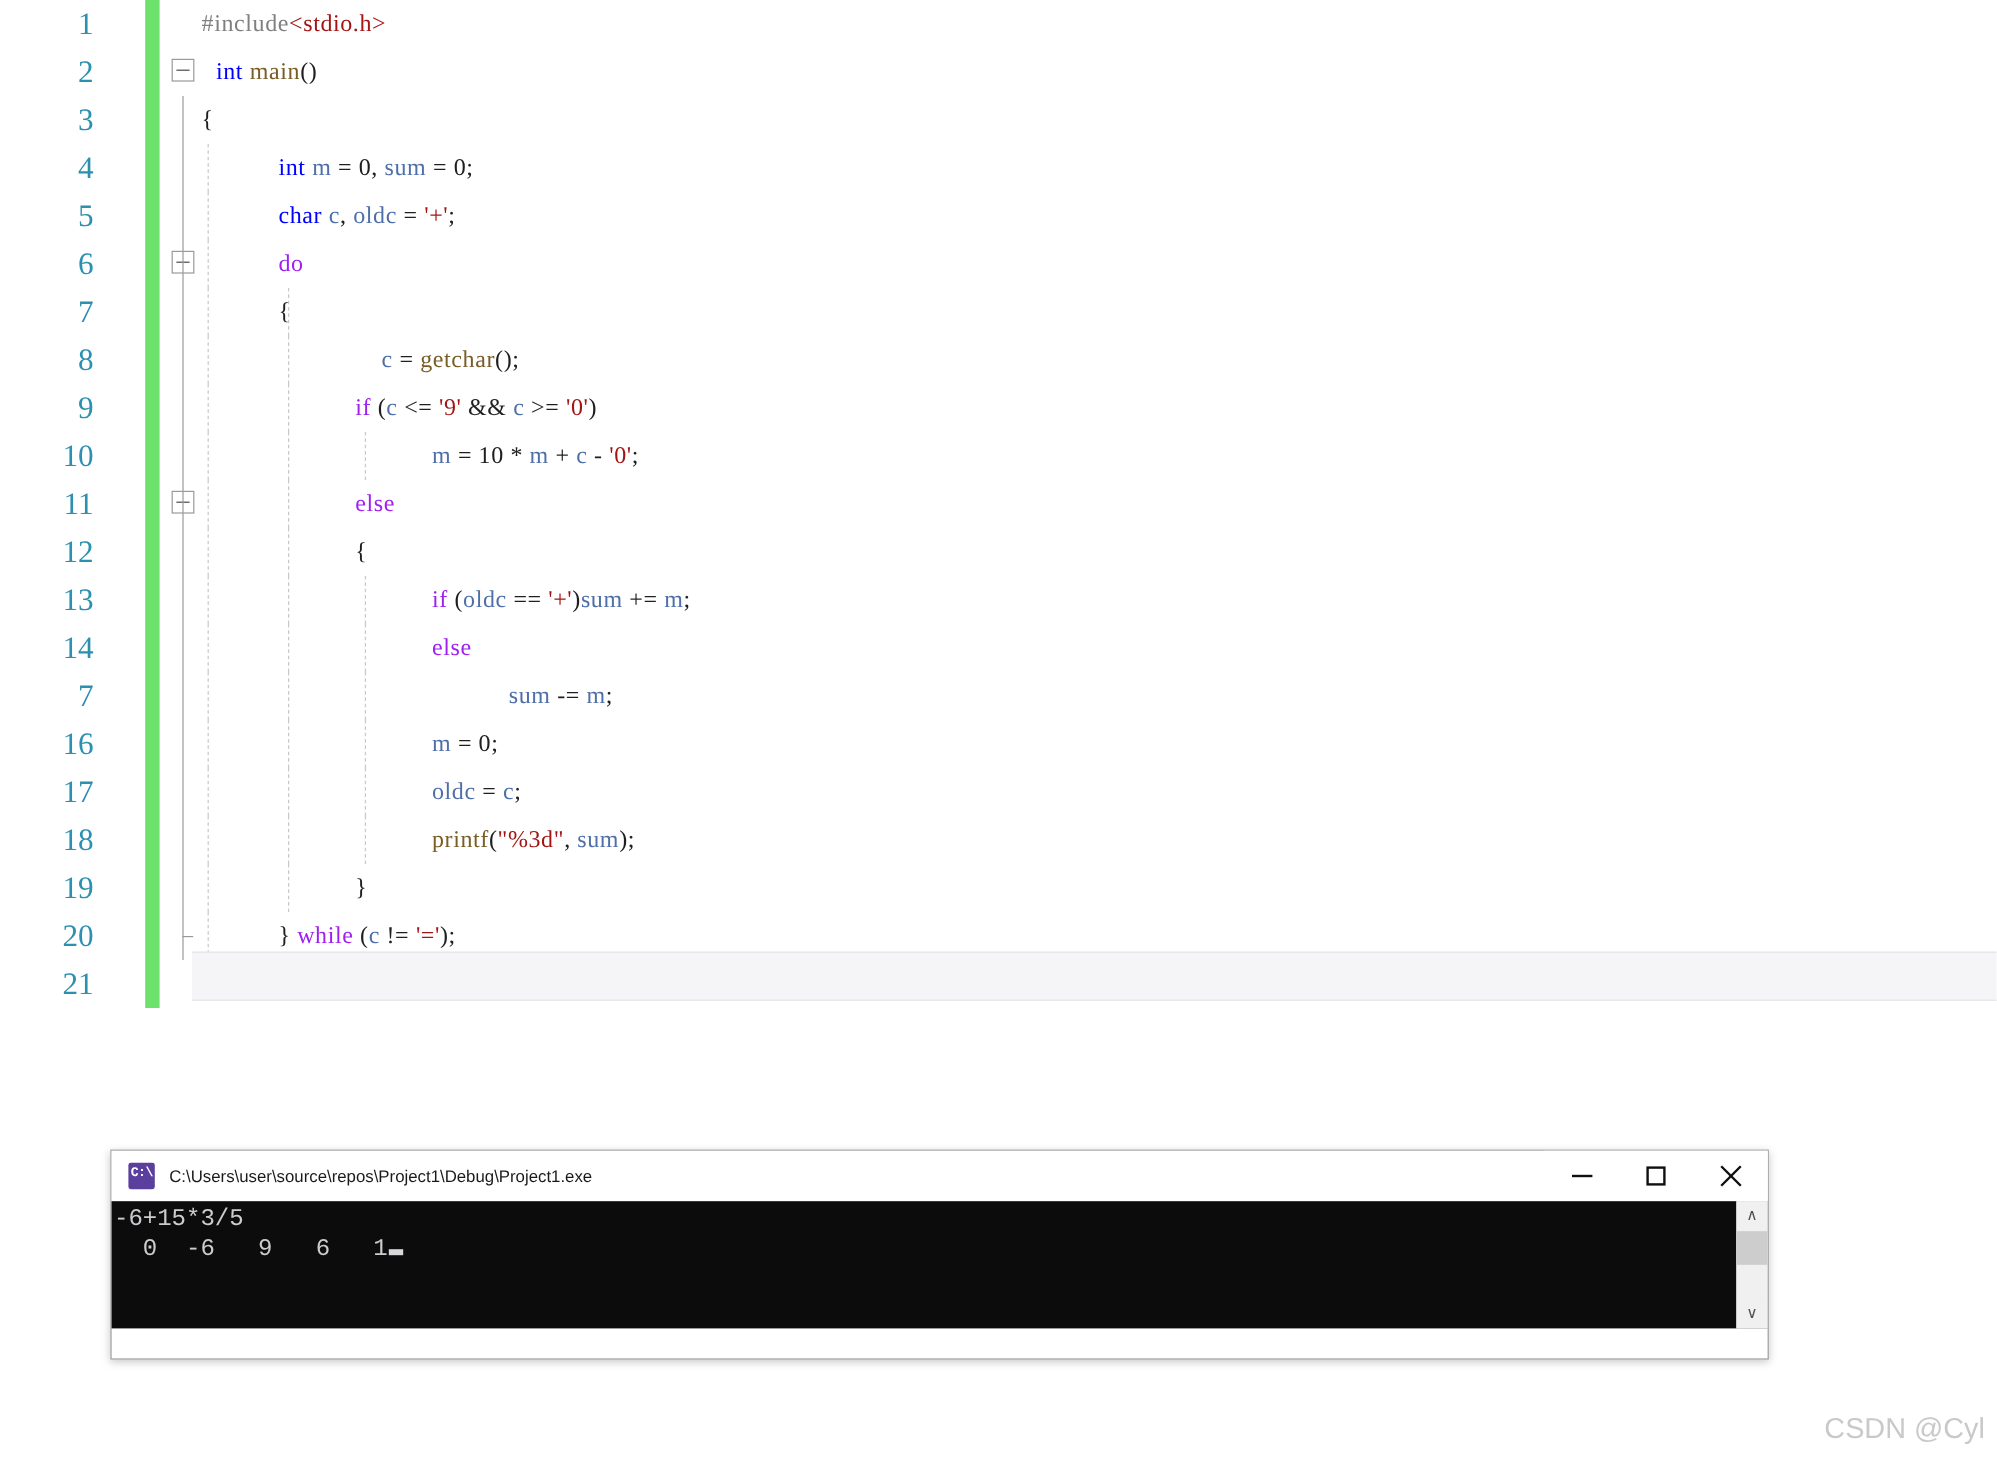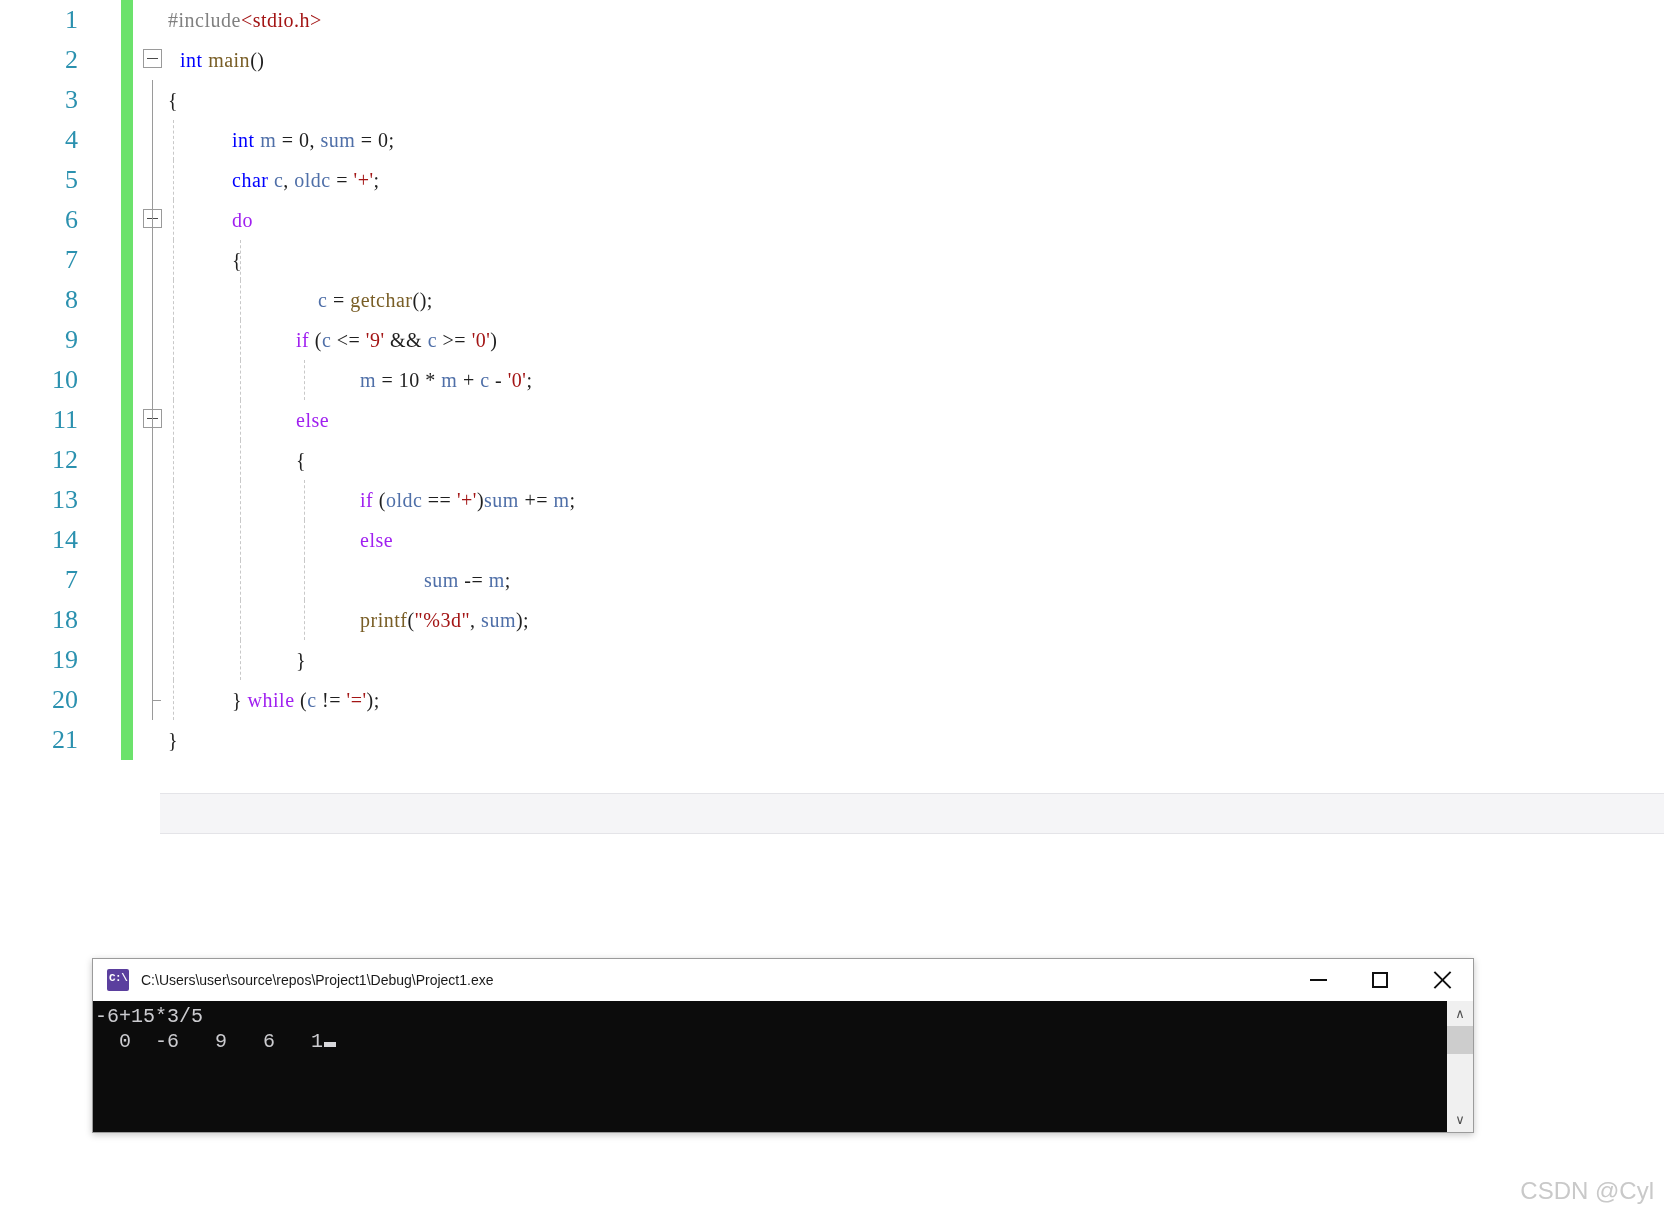--- a/index.html
+++ b/index.html
@@ -231,21 +231,21 @@
     position: absolute;
     left: -1px; top: 9px;
     width: 23px; height: 2px;
     background: #101010;
   }
   .glyph-close::before { transform: rotate(45deg); }
   .glyph-close::after  { transform: rotate(-45deg); }
 
   #console-body {
     position: relative;
-    height: 131px;
+    height: 106px;
     background: #0c0c0c;
     display: flex;
   }
 
   #console-text {
     flex: 1 1 auto;
     padding: 3px 0 0 2px;
     font-family: "Liberation Mono", monospace;
     font-size: 20px;
     line-height: 25px;
@@ -317,20 +317,22 @@
         <div class="code-row"><div class="gutter-num">6</div><div class="change-bar"></div><div class="fold-col"><div class="fold-box"></div></div><div class="fold-line"></div><div class="ind i1"></div><div class="code-text" style="left: 232px;"><span class="t-ctrl">do</span></div></div>
         <div class="code-row"><div class="gutter-num">7</div><div class="change-bar"></div><div class="fold-line"></div><div class="ind i1"></div><div class="ind i2"></div><div class="code-text" style="left: 232px;"><span class="t-op">{</span></div></div>
         <div class="code-row"><div class="gutter-num">8</div><div class="change-bar"></div><div class="fold-line"></div><div class="ind i1"></div><div class="ind i2"></div><div class="code-text" style="left: 296px; margin-left: 22px;"><span class="t-var">c</span><span class="t-op"> = </span><span class="t-fn">getchar</span><span class="t-op">();</span></div></div>
         <div class="code-row"><div class="gutter-num">9</div><div class="change-bar"></div><div class="fold-line"></div><div class="ind i1"></div><div class="ind i2"></div><div class="code-text" style="left: 296px;"><span class="t-ctrl">if</span><span class="t-op"> (</span><span class="t-var">c</span><span class="t-op"> &lt;= </span><span class="t-str">'9'</span><span class="t-op"> &amp;&amp; </span><span class="t-var">c</span><span class="t-op"> &gt;= </span><span class="t-str">'0'</span><span class="t-op">)</span></div></div>
         <div class="code-row"><div class="gutter-num">10</div><div class="change-bar"></div><div class="fold-line"></div><div class="ind i1"></div><div class="ind i2"></div><div class="ind i3"></div><div class="code-text" style="left: 360px;"><span class="t-var">m</span><span class="t-op"> = </span><span class="t-num">10</span><span class="t-op"> * </span><span class="t-var">m</span><span class="t-op"> + </span><span class="t-var">c</span><span class="t-op"> - </span><span class="t-str">'0'</span><span class="t-op">;</span></div></div>
         <div class="code-row"><div class="gutter-num">11</div><div class="change-bar"></div><div class="fold-col"><div class="fold-box"></div></div><div class="fold-line"></div><div class="ind i1"></div><div class="ind i2"></div><div class="code-text" style="left: 296px;"><span class="t-ctrl">else</span></div></div>
         <div class="code-row"><div class="gutter-num">12</div><div class="change-bar"></div><div class="fold-line"></div><div class="ind i1"></div><div class="ind i2"></div><div class="code-text" style="left: 296px;"><span class="t-op">{</span></div></div>
         <div class="code-row"><div class="gutter-num">13</div><div class="change-bar"></div><div class="fold-line"></div><div class="ind i1"></div><div class="ind i2"></div><div class="ind i3"></div><div class="code-text" style="left: 360px;"><span class="t-ctrl">if</span><span class="t-op"> (</span><span class="t-var">oldc</span><span class="t-op"> == </span><span class="t-str">'+'</span><span class="t-op">)</span><span class="t-var">sum</span><span class="t-op"> += </span><span class="t-var">m</span><span class="t-op">;</span></div></div>
         <div class="code-row"><div class="gutter-num">14</div><div class="change-bar"></div><div class="fold-line"></div><div class="ind i1"></div><div class="ind i2"></div><div class="ind i3"></div><div class="code-text" style="left: 360px;"><span class="t-ctrl">else</span></div></div>
         <div class="code-row"><div class="gutter-num">7</div><div class="change-bar"></div><div class="fold-line"></div><div class="ind i1"></div><div class="ind i2"></div><div class="ind i3"></div><div class="code-text" style="left: 424px;"><span class="t-var">sum</span><span class="t-op"> -= </span><span class="t-var">m</span><span class="t-op">;</span></div></div>
+        <div class="code-row"><div class="gutter-num">16</div><div class="change-bar"></div><div class="fold-line"></div><div class="ind i1"></div><div class="ind i2"></div><div class="ind i3"></div><div class="code-text" style="left: 360px;"><span class="t-var">m</span><span class="t-op"> = </span><span class="t-num">0</span><span class="t-op">;</span></div></div>
+        <div class="code-row"><div class="gutter-num">17</div><div class="change-bar"></div><div class="fold-line"></div><div class="ind i1"></div><div class="ind i2"></div><div class="ind i3"></div><div class="code-text" style="left: 360px;"><span class="t-var">oldc</span><span class="t-op"> = </span><span class="t-var">c</span><span class="t-op">;</span></div></div>
         <div class="code-row"><div class="gutter-num">18</div><div class="change-bar"></div><div class="fold-line"></div><div class="ind i1"></div><div class="ind i2"></div><div class="ind i3"></div><div class="code-text" style="left: 360px;"><span class="t-fn">printf</span><span class="t-op">(</span><span class="t-str">"%3d"</span><span class="t-op">, </span><span class="t-var">sum</span><span class="t-op">);</span></div></div>
         <div class="code-row"><div class="gutter-num">19</div><div class="change-bar"></div><div class="fold-line"></div><div class="ind i1"></div><div class="ind i2"></div><div class="code-text" style="left: 296px;"><span class="t-op">}</span></div></div>
         <div class="code-row"><div class="gutter-num">20</div><div class="change-bar"></div><div class="fold-line end"></div><div class="ind i1"></div><div class="code-text" style="left: 232px;"><span class="t-op">} </span><span class="t-ctrl">while</span><span class="t-op"> (</span><span class="t-var">c</span><span class="t-op"> != </span><span class="t-str">'='</span><span class="t-op">);</span></div></div>
         <div class="code-row"><div class="gutter-num">21</div><div class="change-bar"></div><div class="code-text" style="left: 168px;"><span class="t-op">}</span></div></div>
       </div>
     <div id="current-line-hl"></div>
   </div>
 
   <div id="console-window">
 

